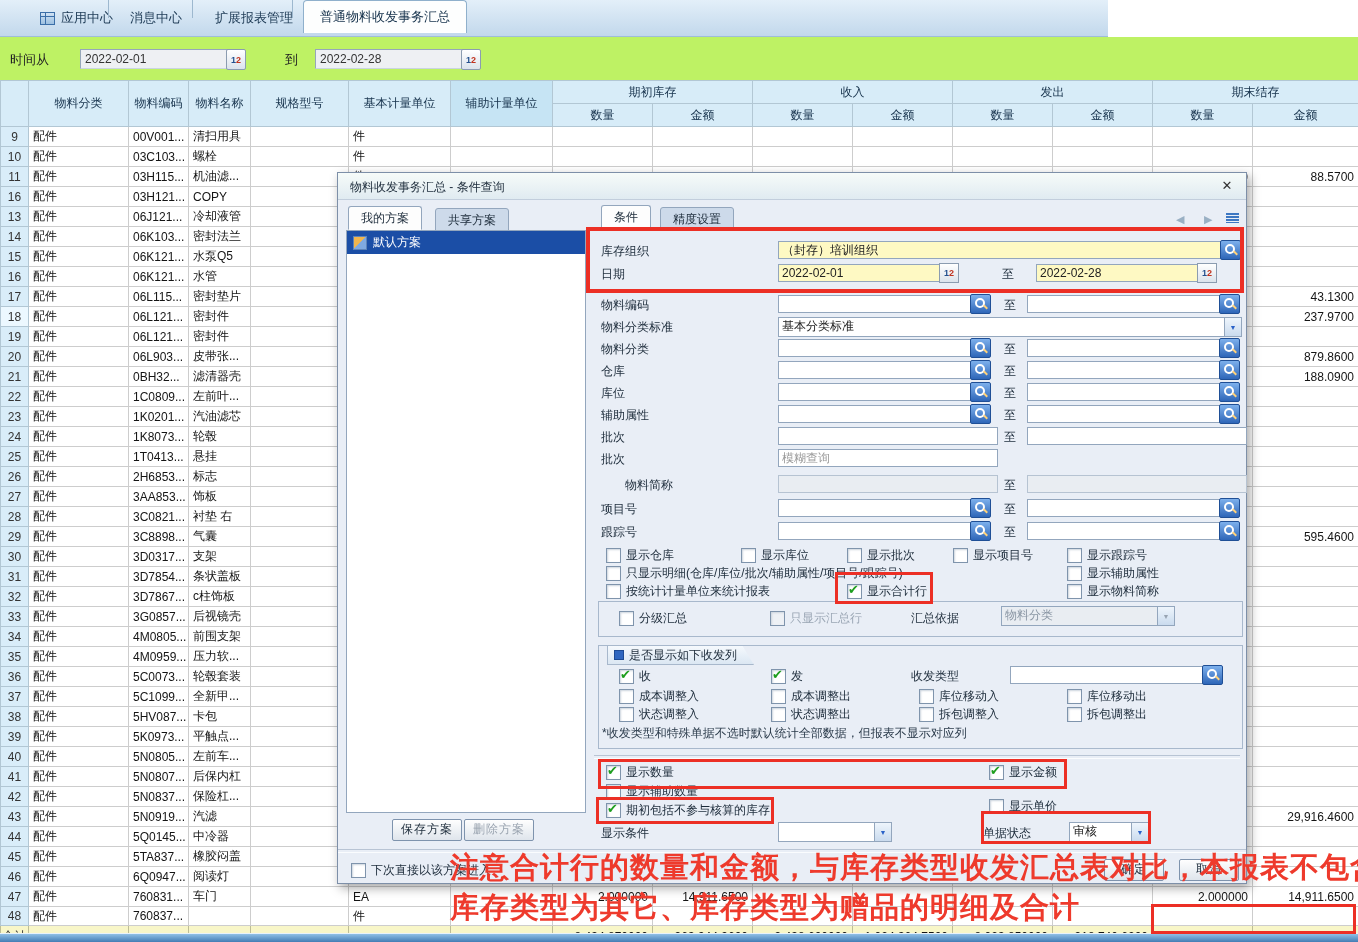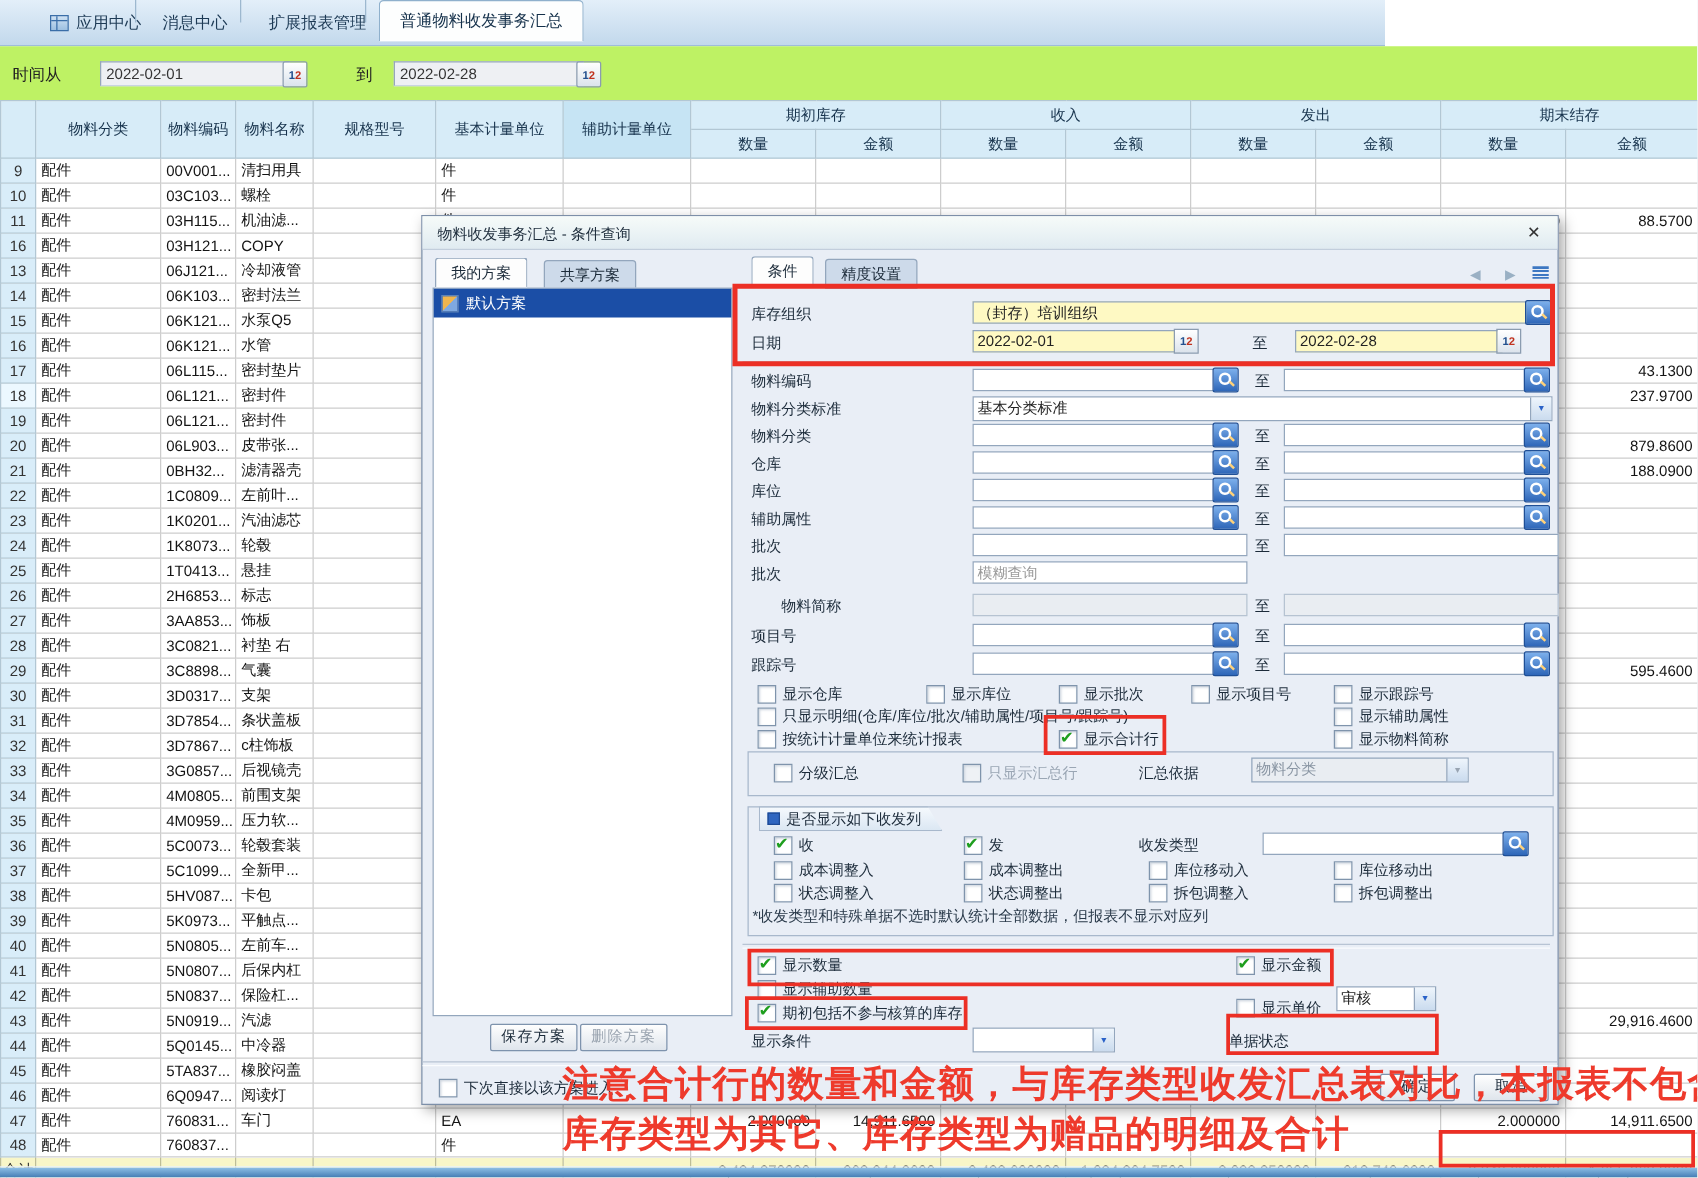--- a/index.html
+++ b/index.html
@@ -1141,21 +1141,21 @@
         <span class="cbl">下次直接以该方案进入</span>
       </span>
       <div class="ddwrap dis" style="left: 663px; top: 433px; width: 172px;">
         <span class="ddval">物料分类</span>
         <span class="ddbtn">▼</span>
       </div>
       <div class="ddwrap" style="left: 440px; top: 649px; width: 112px;">
         <span class="ddval"></span>
         <span class="ddbtn">▼</span>
       </div>
-      <div class="ddwrap" style="left: 731px; top: 616px; width: 78px;">
+      <div class="ddwrap" style="left: 731px; top: 649px; width: 78px;">
         <span class="ddval">审核</span>
         <span class="ddbtn">▼</span>
       </div>
     </div>
 
   <div class="rbox" style="left:586px;top:227px;width:650px;height:58px"></div>
   <div class="rbox thin" style="left:835px;top:572px;width:92px;height:26px"></div>
   <div class="rbox thin" style="left:598px;top:759px;width:463px;height:24px"></div>
   <div class="rbox thin" style="left:596px;top:797px;width:172px;height:21px"></div>
   <div class="rbox thin" style="left:981px;top:811px;width:164px;height:27px"></div>

